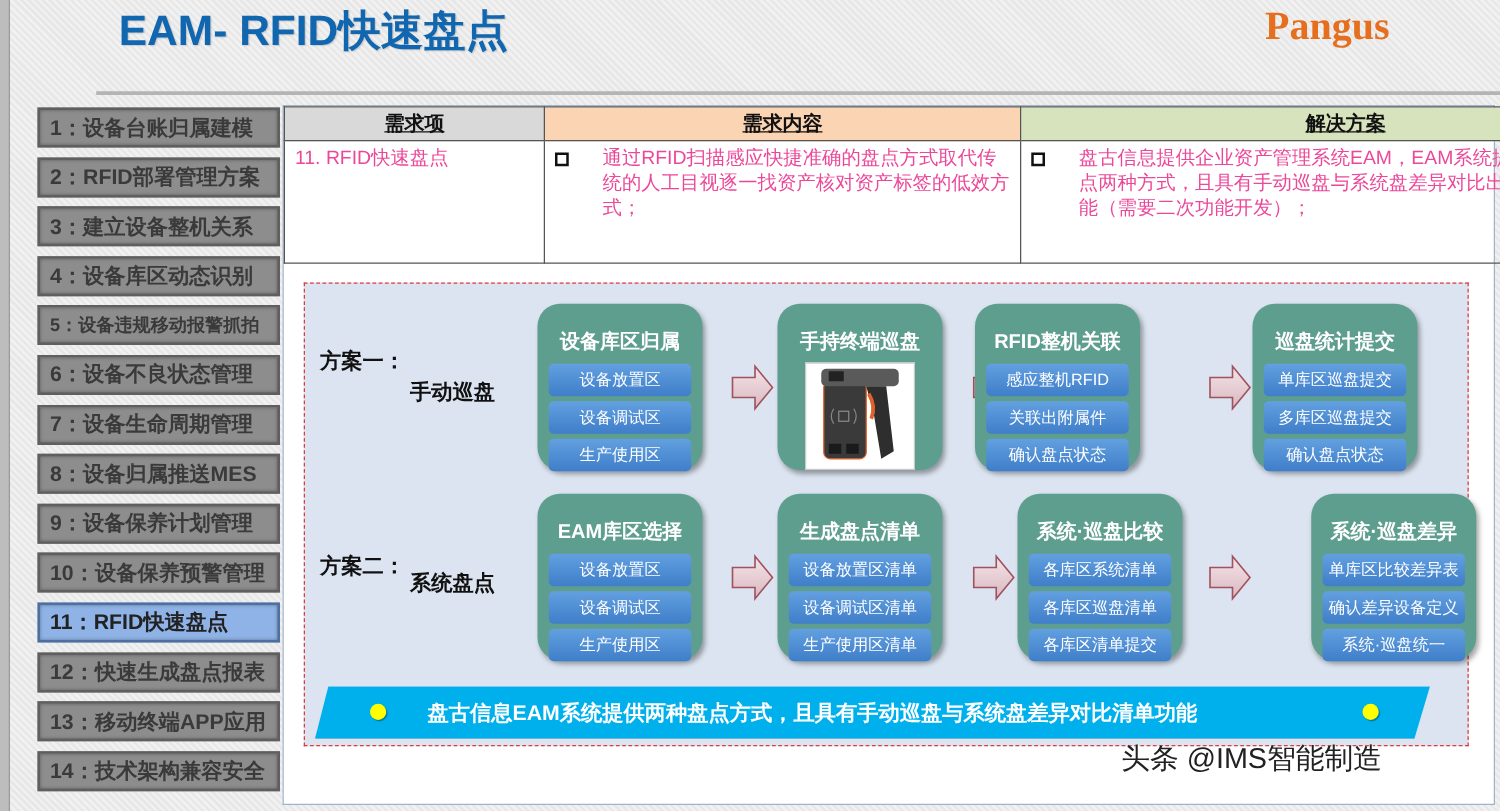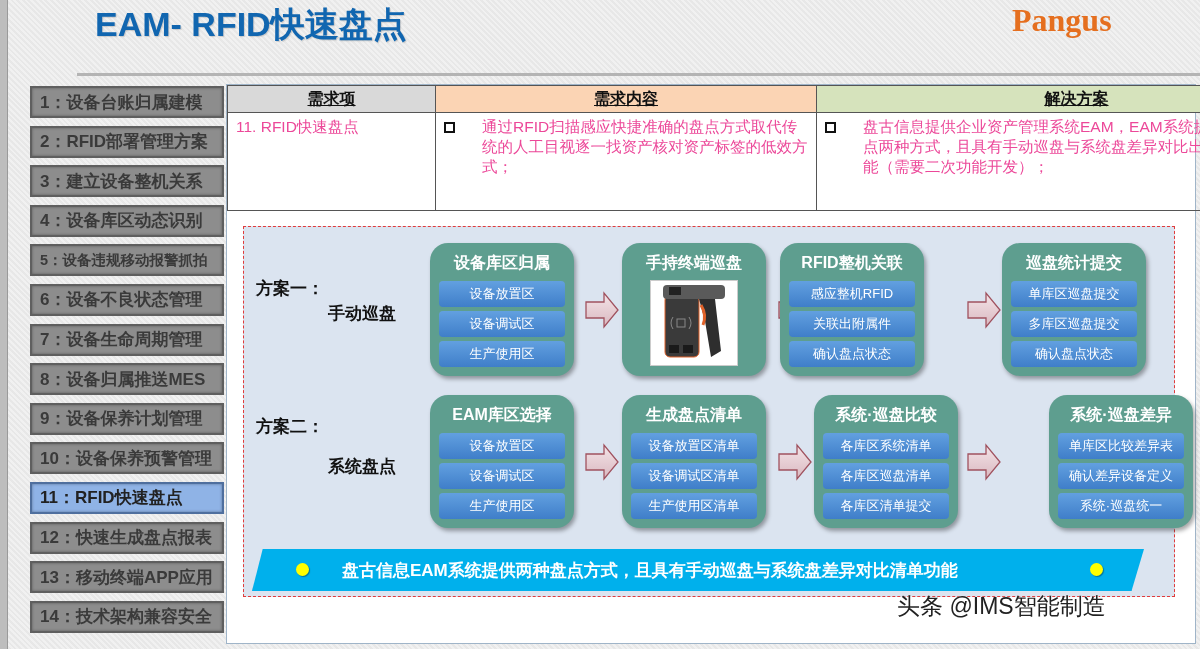--- a/index.html
+++ b/index.html
@@ -46,22 +46,22 @@
   .bullet-row { display: flex; gap: 13px; }
   .bullet-box { width: 11px; height: 11px; border: 2px solid #111; margin-top: 5px; margin-right: 14px; flex-shrink: 0; }
 
   
   .diagram {
     position: absolute; left: 16px; top: 141px; width: 932px; height: 371px;
     background: #dbe4f0; border: 1.5px dashed #e03c3c;
   }
   .plan-label { position: absolute; font-size: 17px; font-weight: bold; color: #111; font-family: "Liberation Sans", sans-serif; }
   .card {
-    position: absolute; width: 144px; height: 133px; background: #5e9e8f; border-radius: 18px;
-    box-shadow: 2px 3px 4px rgba(0,0,0,0.35); padding-top: 10px;
+    position: absolute; width: 132px; height: 133px; background: #5e9e8f; border-radius: 18px;
+    box-shadow: 2px 3px 4px rgba(0,0,0,0.35); padding-top: 20px;
   }
   .card-title { text-align: center; color: #fff; font-weight: bold; font-size: 16px; height: 24px; font-family: "Liberation Sans", sans-serif; }
   .pill {
     margin: 4px 9px 0 9px; height: 26px; border-radius: 4px;
     background: linear-gradient(#62a0e0, #3f7ec9); color: #fff; font-size: 13px;
     display: flex; align-items: center; justify-content: center; white-space: nowrap;
     font-family: "Liberation Sans", sans-serif;
   }
   .pill.sm { font-size: 13px; }
   .arrow { position: absolute; width: 36px; height: 38px; }
@@ -185,21 +185,21 @@
       <polygon points="2,11 20,11 20,2 34,19 20,36 20,27 2,27" fill="url(#ag)" stroke="#a0525f" stroke-width="1.3"></polygon>
     </svg>
 
     <div class="card" style="left:758px; top:16px;">
       <div class="card-title">巡盘统计提交</div>
       <div class="pill">单库区巡盘提交</div>
       <div class="pill">多库区巡盘提交</div>
       <div class="pill">确认盘点状态</div>
     </div>
 
-    <div class="plan-label" style="left:12px; top:188px;">方案二：</div>
+    <div class="plan-label" style="left:12px; top:214px;">方案二：</div>
     <div class="plan-label" style="left:84px; top:228px;">系统盘点</div>
 
     <div class="card" style="left:186px; top:168px;">
       <div class="card-title">EAM库区选择</div>
       <div class="pill">设备放置区</div>
       <div class="pill">设备调试区</div>
       <div class="pill">生产使用区</div>
     </div>
     <svg class="arrow" style="left:340px; top:216px;" viewBox="0 0 36 38">
       <polygon points="2,11 20,11 20,2 34,19 20,36 20,27 2,27" fill="url(#ag)" stroke="#a0525f" stroke-width="1.3"></polygon>

